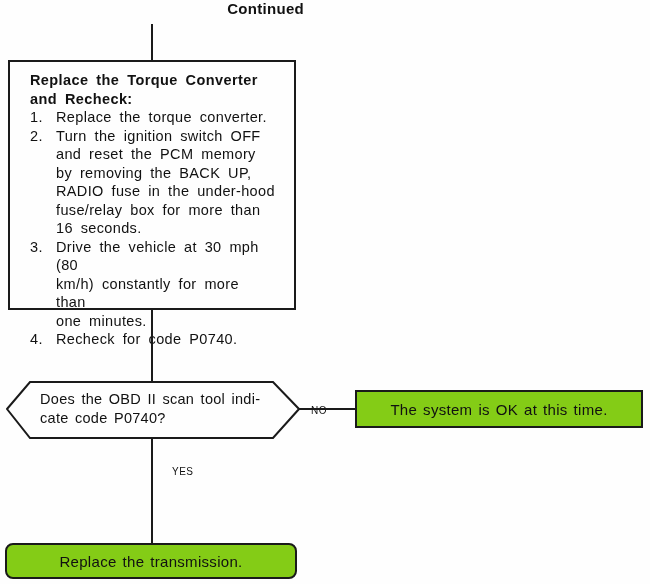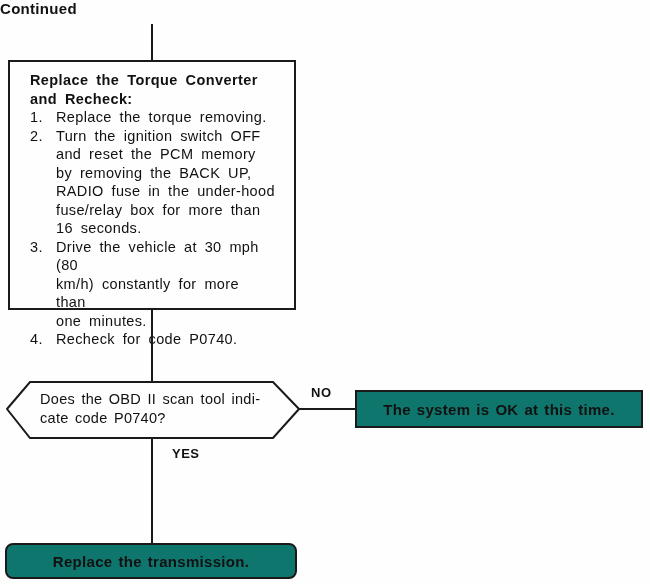--- a/index.html
+++ b/index.html
@@ -14,21 +14,21 @@
     background: #fefefe;
     font-family: "Liberation Sans", sans-serif;
     color: #111111;
     overflow: hidden;
   }
   .abs { position: absolute; }
 
   .continued {
     left: 0; top: 2;
     width: 304px;
-    text-align: left;
+    text-align: right;
     font-size: 15px;
     font-weight: 700;
     letter-spacing: 0.3px;
   }
 
   .vline {
     width: 2px;
     background: #1a1a1a;
   }
   .hline {
@@ -82,34 +82,35 @@
     left: 34px; top: 9px;
     font-size: 14.5px;
     font-weight: 500;
     line-height: 19px;
     letter-spacing: 0.3px;
     word-spacing: 2px;
     white-space: pre-line;
   }
 
   .branch-label {
-    font-size: 13px;
-    font-weight: 700;
+    font-size: 10px;
+    font-weight: 400;
     letter-spacing: 0.5px;
+    margin-top: 20px;
   }
 
   .terminal-box {
     border: 2px solid #1a1a1a;
     box-sizing: border-box;
-    background: #0f766e;
+    background: #84cc16;
     display: flex;
     align-items: center;
     justify-content: center;
     font-size: 15px;
-    font-weight: 700;
+    font-weight: 400;
     letter-spacing: 0.3px;
     word-spacing: 1.5px;
   }
   .ok-box {
     left: 355px; top: 390px;
     width: 288px; height: 38px;
   }
   .final-box {
     left: 5px; top: 543px;
     width: 292px; height: 36px; border-radius: 8px;
@@ -122,21 +123,21 @@
 
   <div class="abs continued">Continued</div>
 
   <div class="abs vline" style="left:151px; top:24px; height:36px;"></div>
 
   <div class="abs process-box">
     <div class="process-title">Replace the Torque Converter
 and Recheck:</div>
     <div class="step-row">
       <span class="step-num">1.</span>
-      <span class="step-text">Replace the torque removing.</span>
+      <span class="step-text">Replace the torque converter.</span>
     </div>
     <div class="step-row">
       <span class="step-num">2.</span>
       <span class="step-text">Turn the ignition switch OFF
 and reset the PCM memory
 by removing the BACK UP,
 RADIO fuse in the under-hood
 fuse/relay box for more than
 16 seconds.</span>
     </div>

